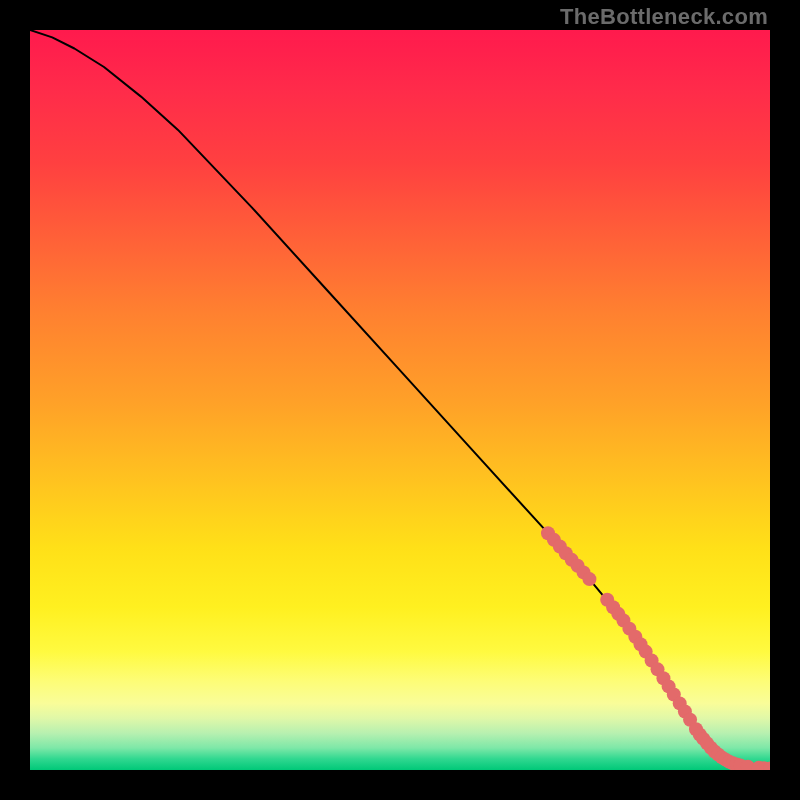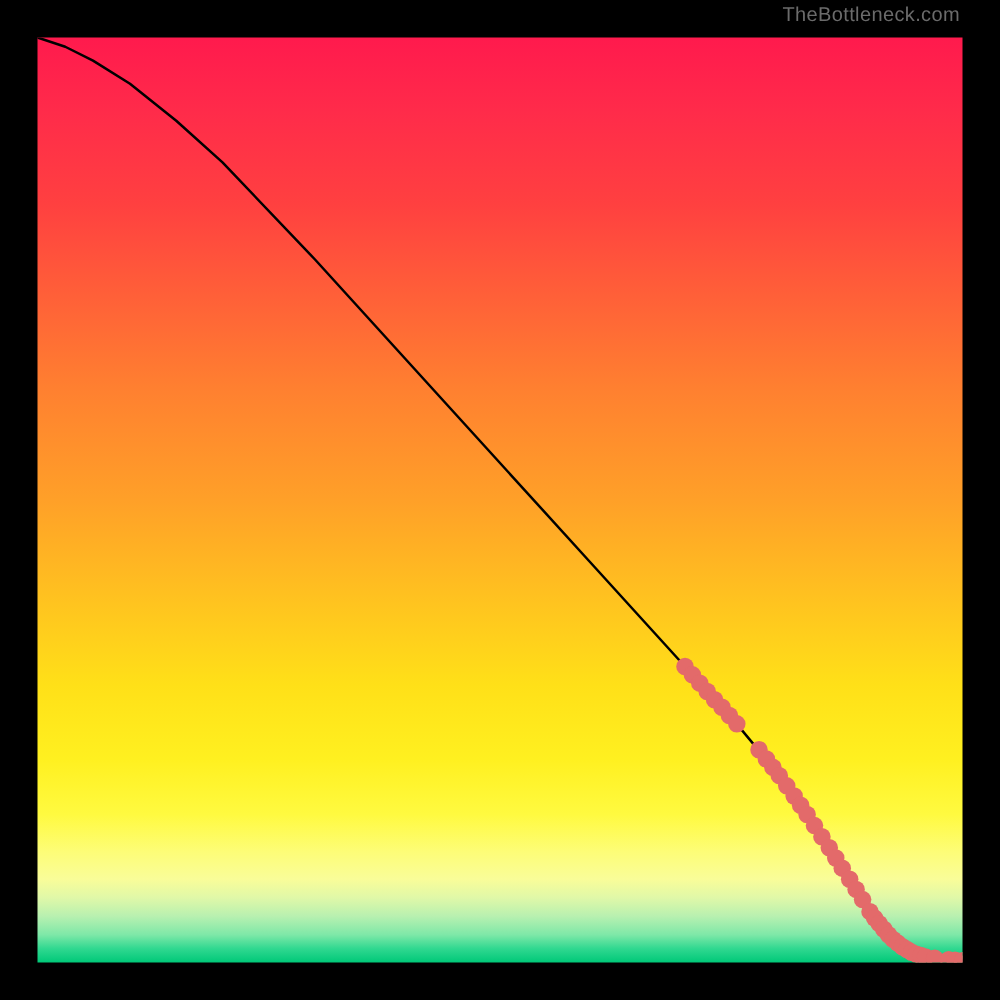--- a/index.html
+++ b/index.html
@@ -52,22 +52,22 @@
     left: 0;
     top: 0;
     width: 740px;
     height: 740px;
   }
   .watermark {
     position: absolute;
     top: 4px;
     right: 32px;
     color: #6b6b6b;
-    font-size: 16px;
-    font-weight: 400;
+    font-size: 22px;
+    font-weight: 700;
     letter-spacing: 0.3px;
   }
 </style>
 </head>
 <body>
 
 <div class="frame">
 
   <div class="plot">
     <svg class="svg-overlay" viewBox="0 0 740 740" preserveAspectRatio="none">

